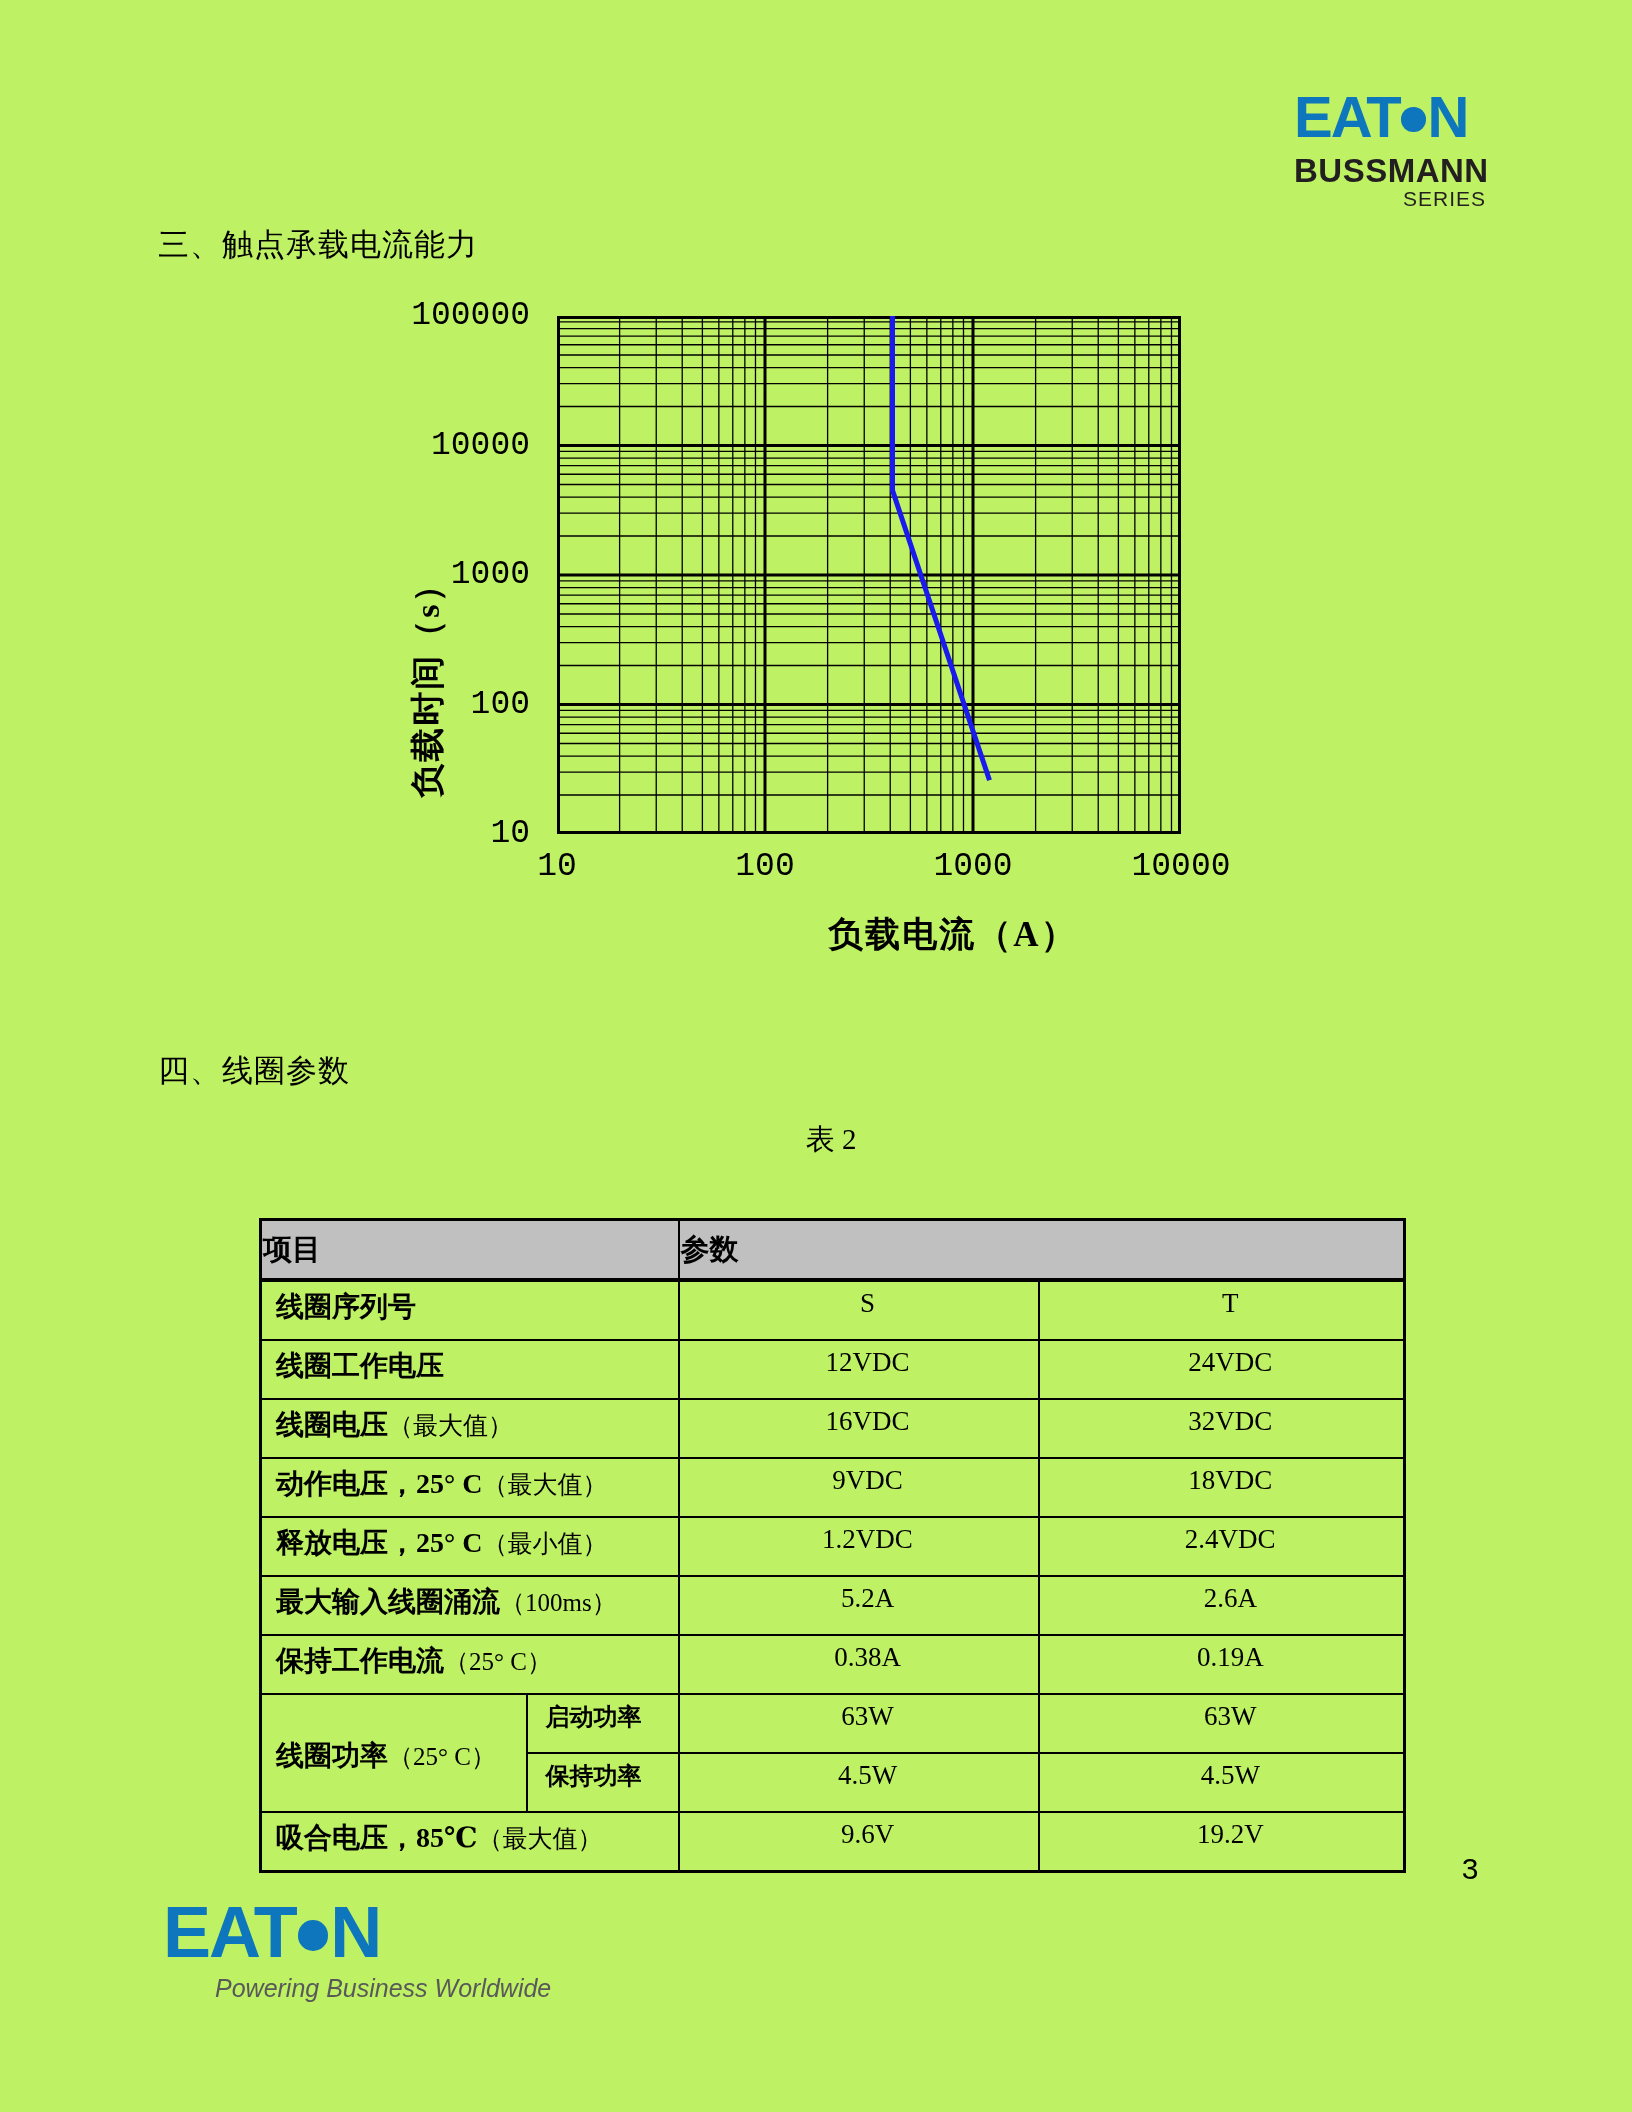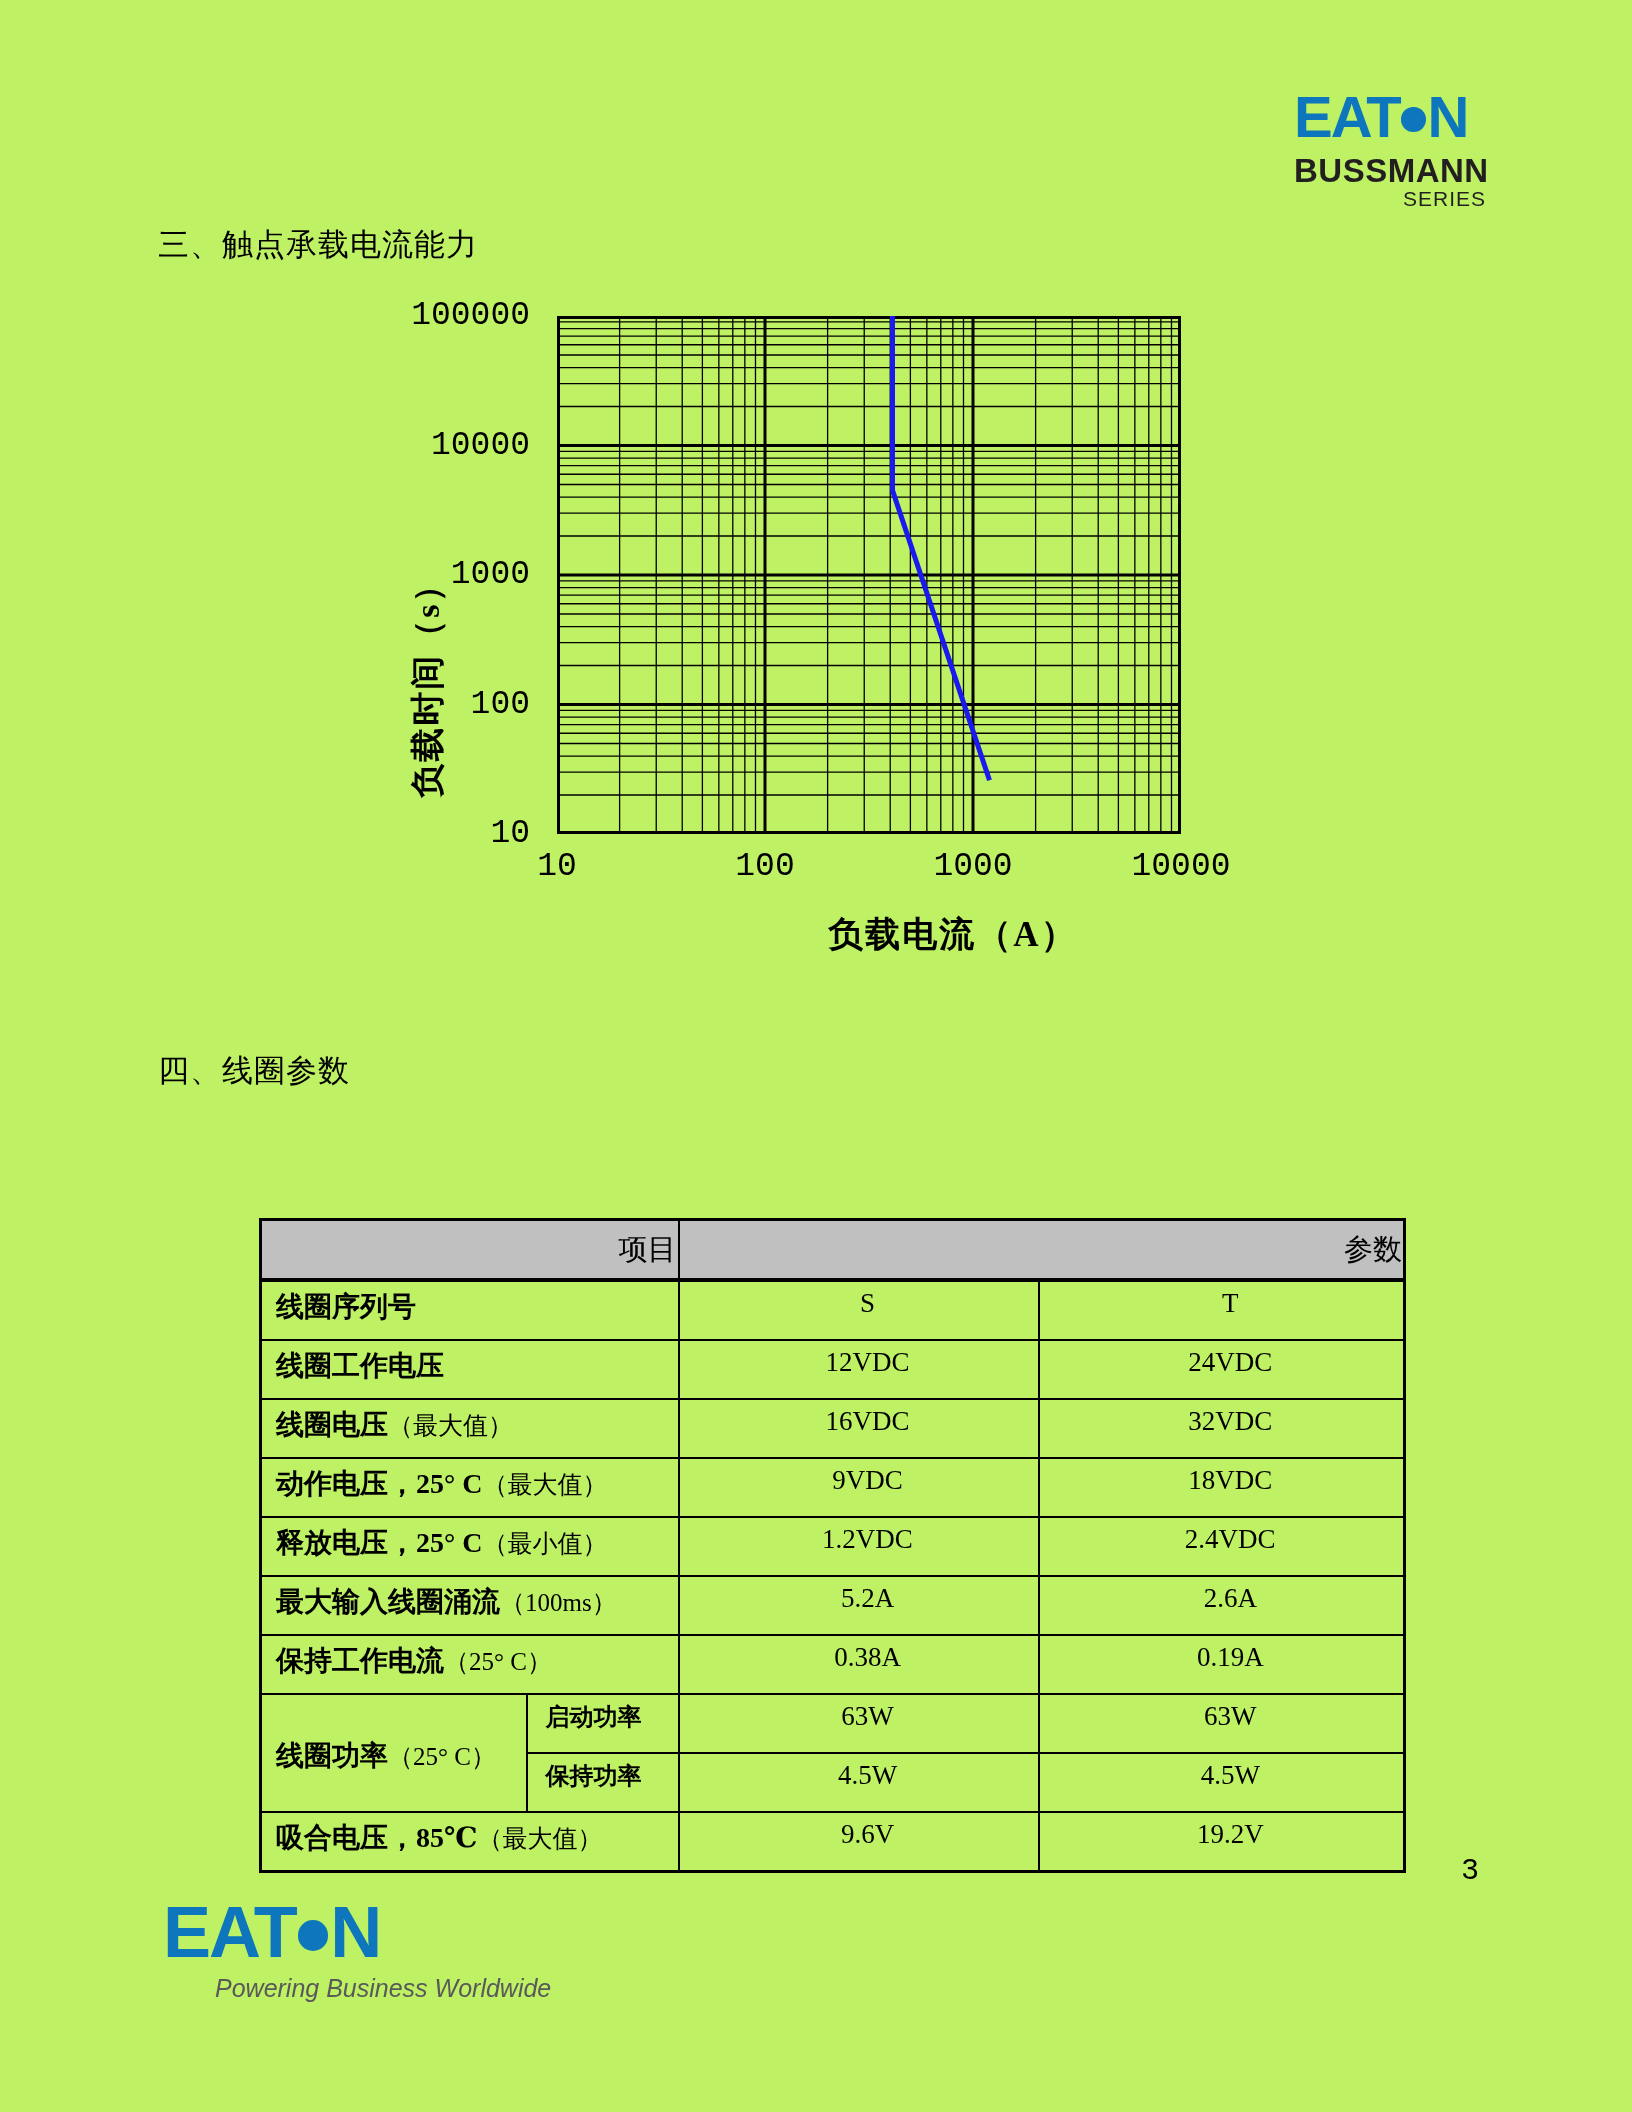--- a/index.html
+++ b/index.html
@@ -56,21 +56,21 @@
   }
 
   
   .tcaption { position:absolute; left:259px; top:1120px; width:1144px; text-align:center; font-size:29px; }
   table.coil {
     position:absolute; left:259px; top:1218px; width:1144px;
     border-collapse:collapse; table-layout:fixed; border:3px solid #000;
   }
   .coil th, .coil td { border:2.5px solid #000; }
   .coil thead th {
-    height:55px; font-size:29px; font-weight:normal; text-align:right;
+    height:55px; font-size:29px; font-weight:bold; text-align:left;
     vertical-align:middle; border-bottom:4px solid #000;
   }
   .coil td { height:51px; font-size:27px; vertical-align:top; padding:6px 8px 0 26px; }
   .coil td.label { text-align:left; font-weight:bold; font-size:28px; padding-left:14px; white-space:nowrap; }
   .coil td.label .note { font-weight:normal; font-size:25px; }
   .coil td.mid { vertical-align:middle; }
   .coil td.sub { text-align:left; font-weight:bold; font-size:24px; padding-left:18px; white-space:nowrap; }
   .coil td.val { text-align:center; font-weight:normal; font-family:"Liberation Serif","DejaVu Serif",serif; }
 
   
@@ -173,20 +173,21 @@
       <div class="y-tick" style="top: 369.5px;">100</div>
       <div class="y-tick" style="top: 499px;">10</div>
       <div class="x-tick" style="left: -80px;">10</div>
       <div class="x-tick" style="left: 128px;">100</div>
       <div class="x-tick" style="left: 336px;">1000</div>
       <div class="x-tick" style="left: 544px;">10000</div>
     </div>
 
   <h2 class="sec sec4">四、线圈参数</h2>
 
+  <div class="tcaption">表 2</div>
 
   <table class="coil">
     <colgroup>
       <col style="width:266px">
         <col style="width:152px">
         <col style="width:360px">
         <col style="width:366px">
     </colgroup>
     <thead>
       <tr>

